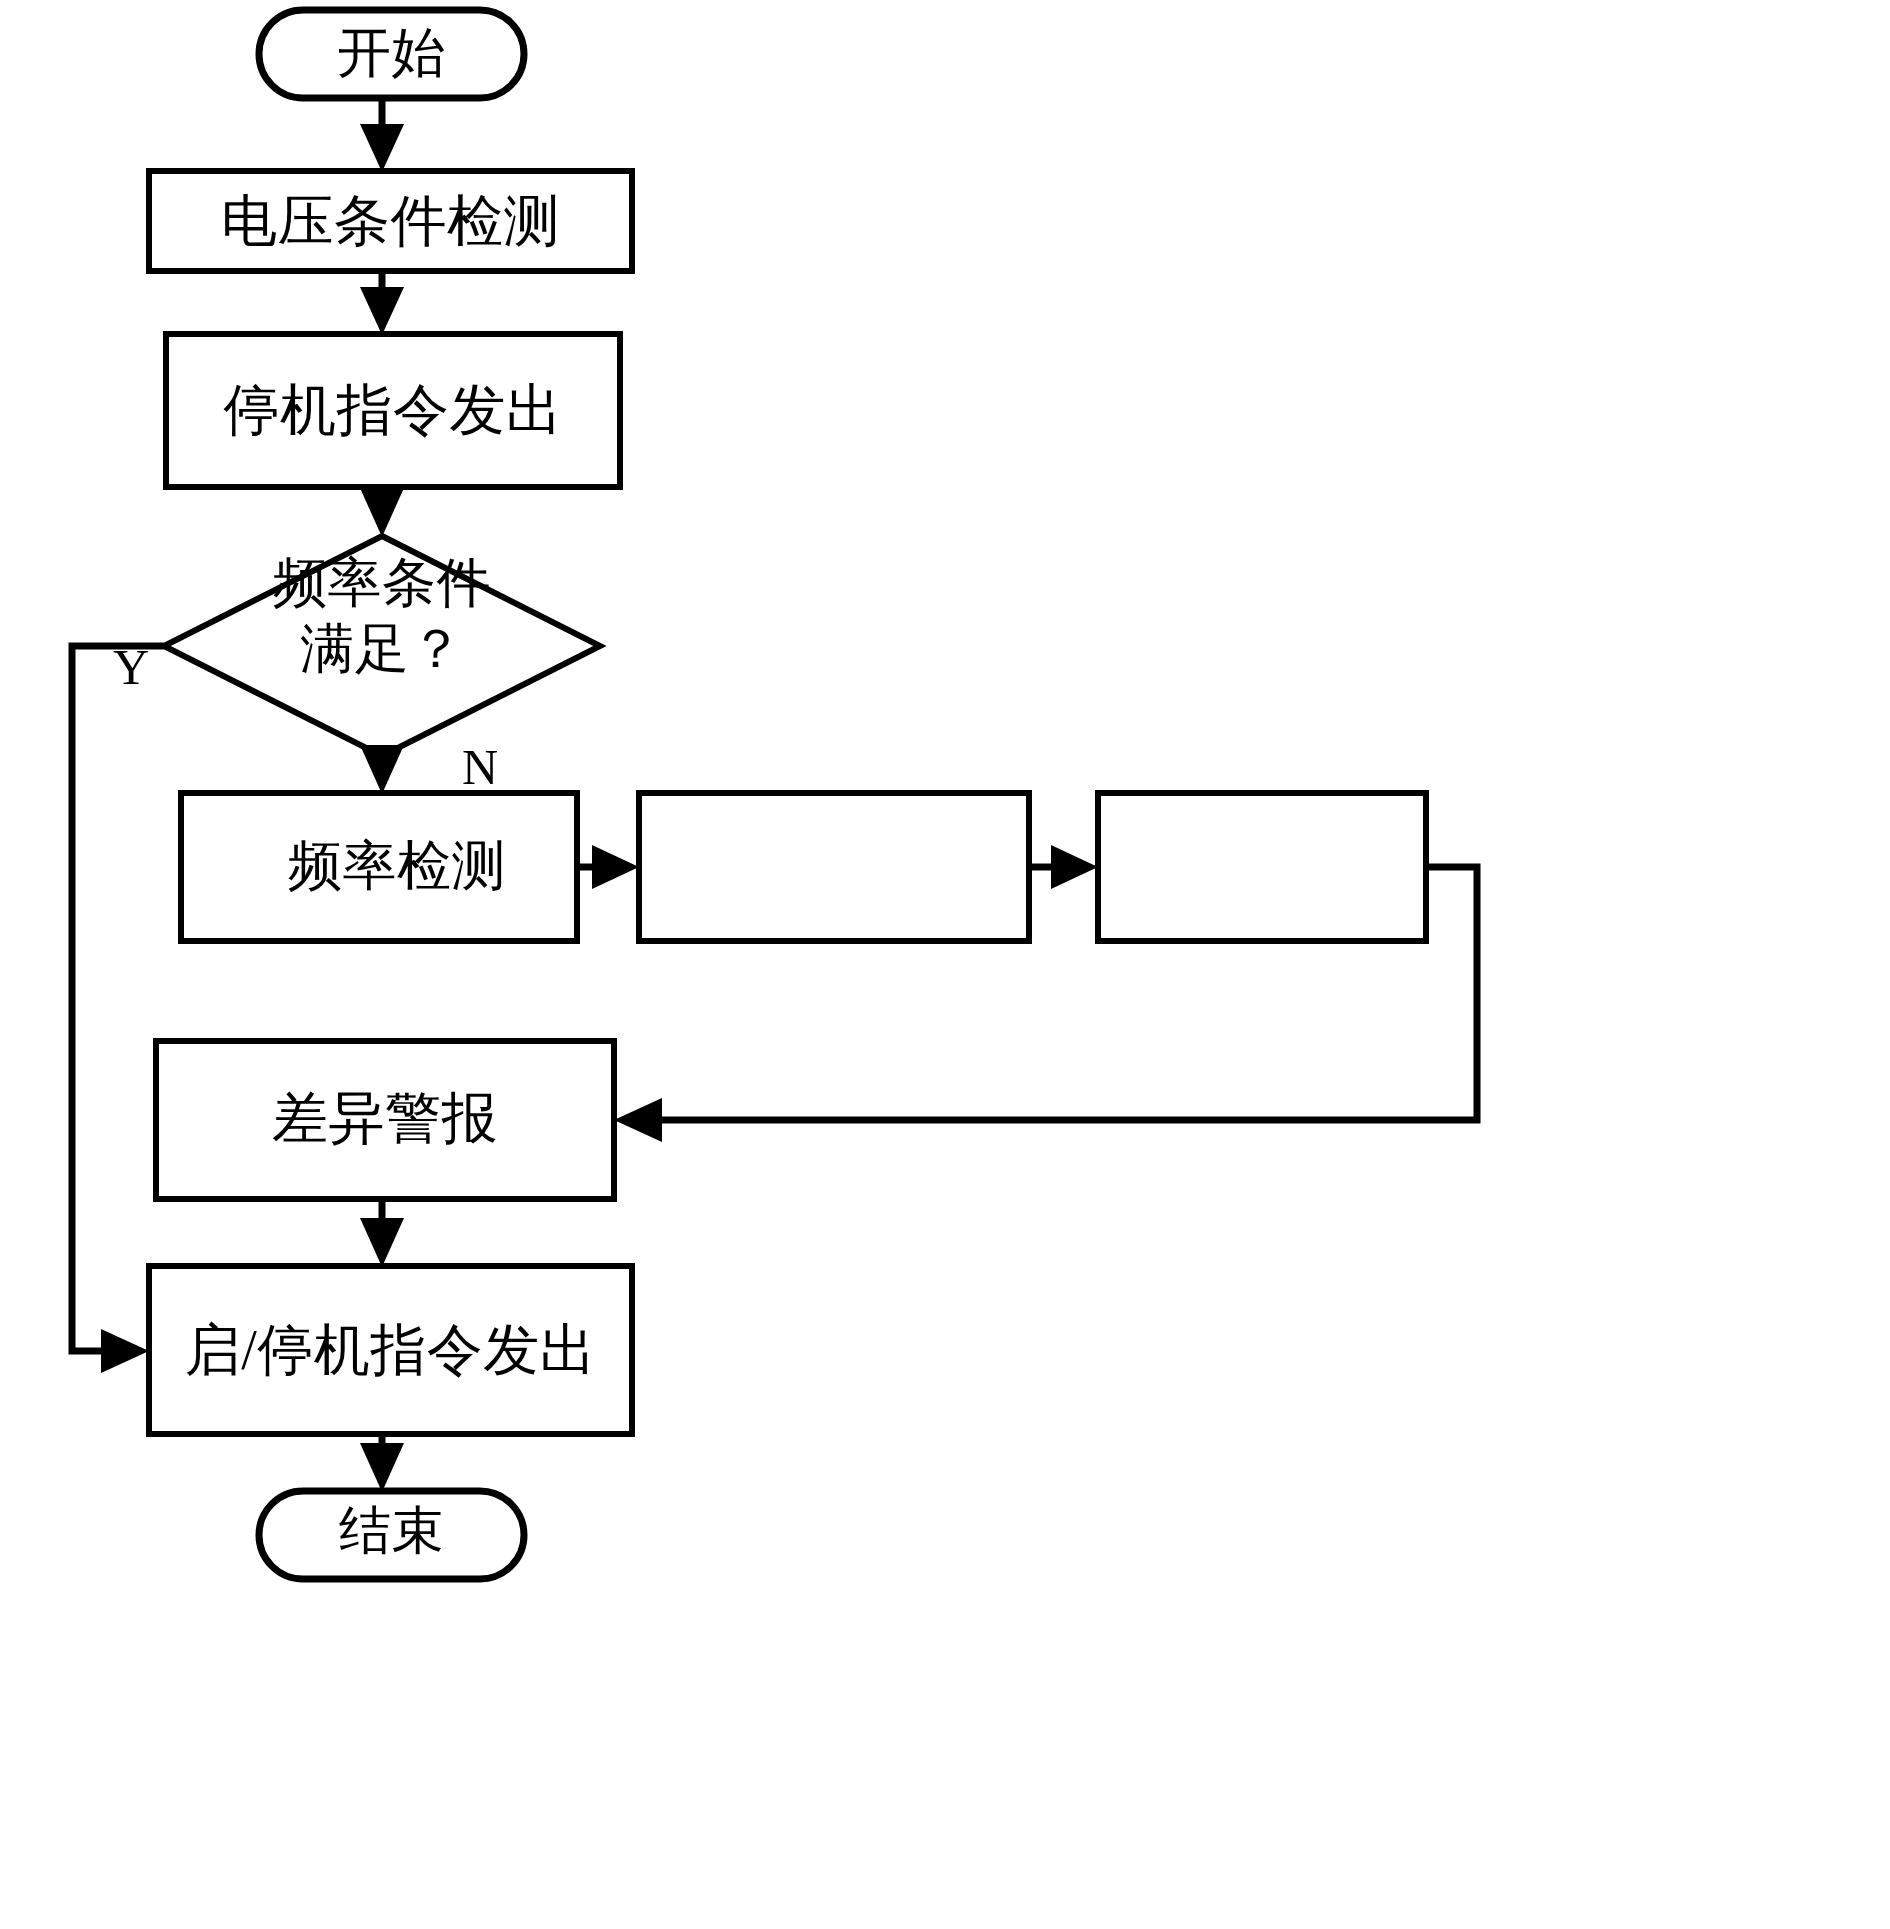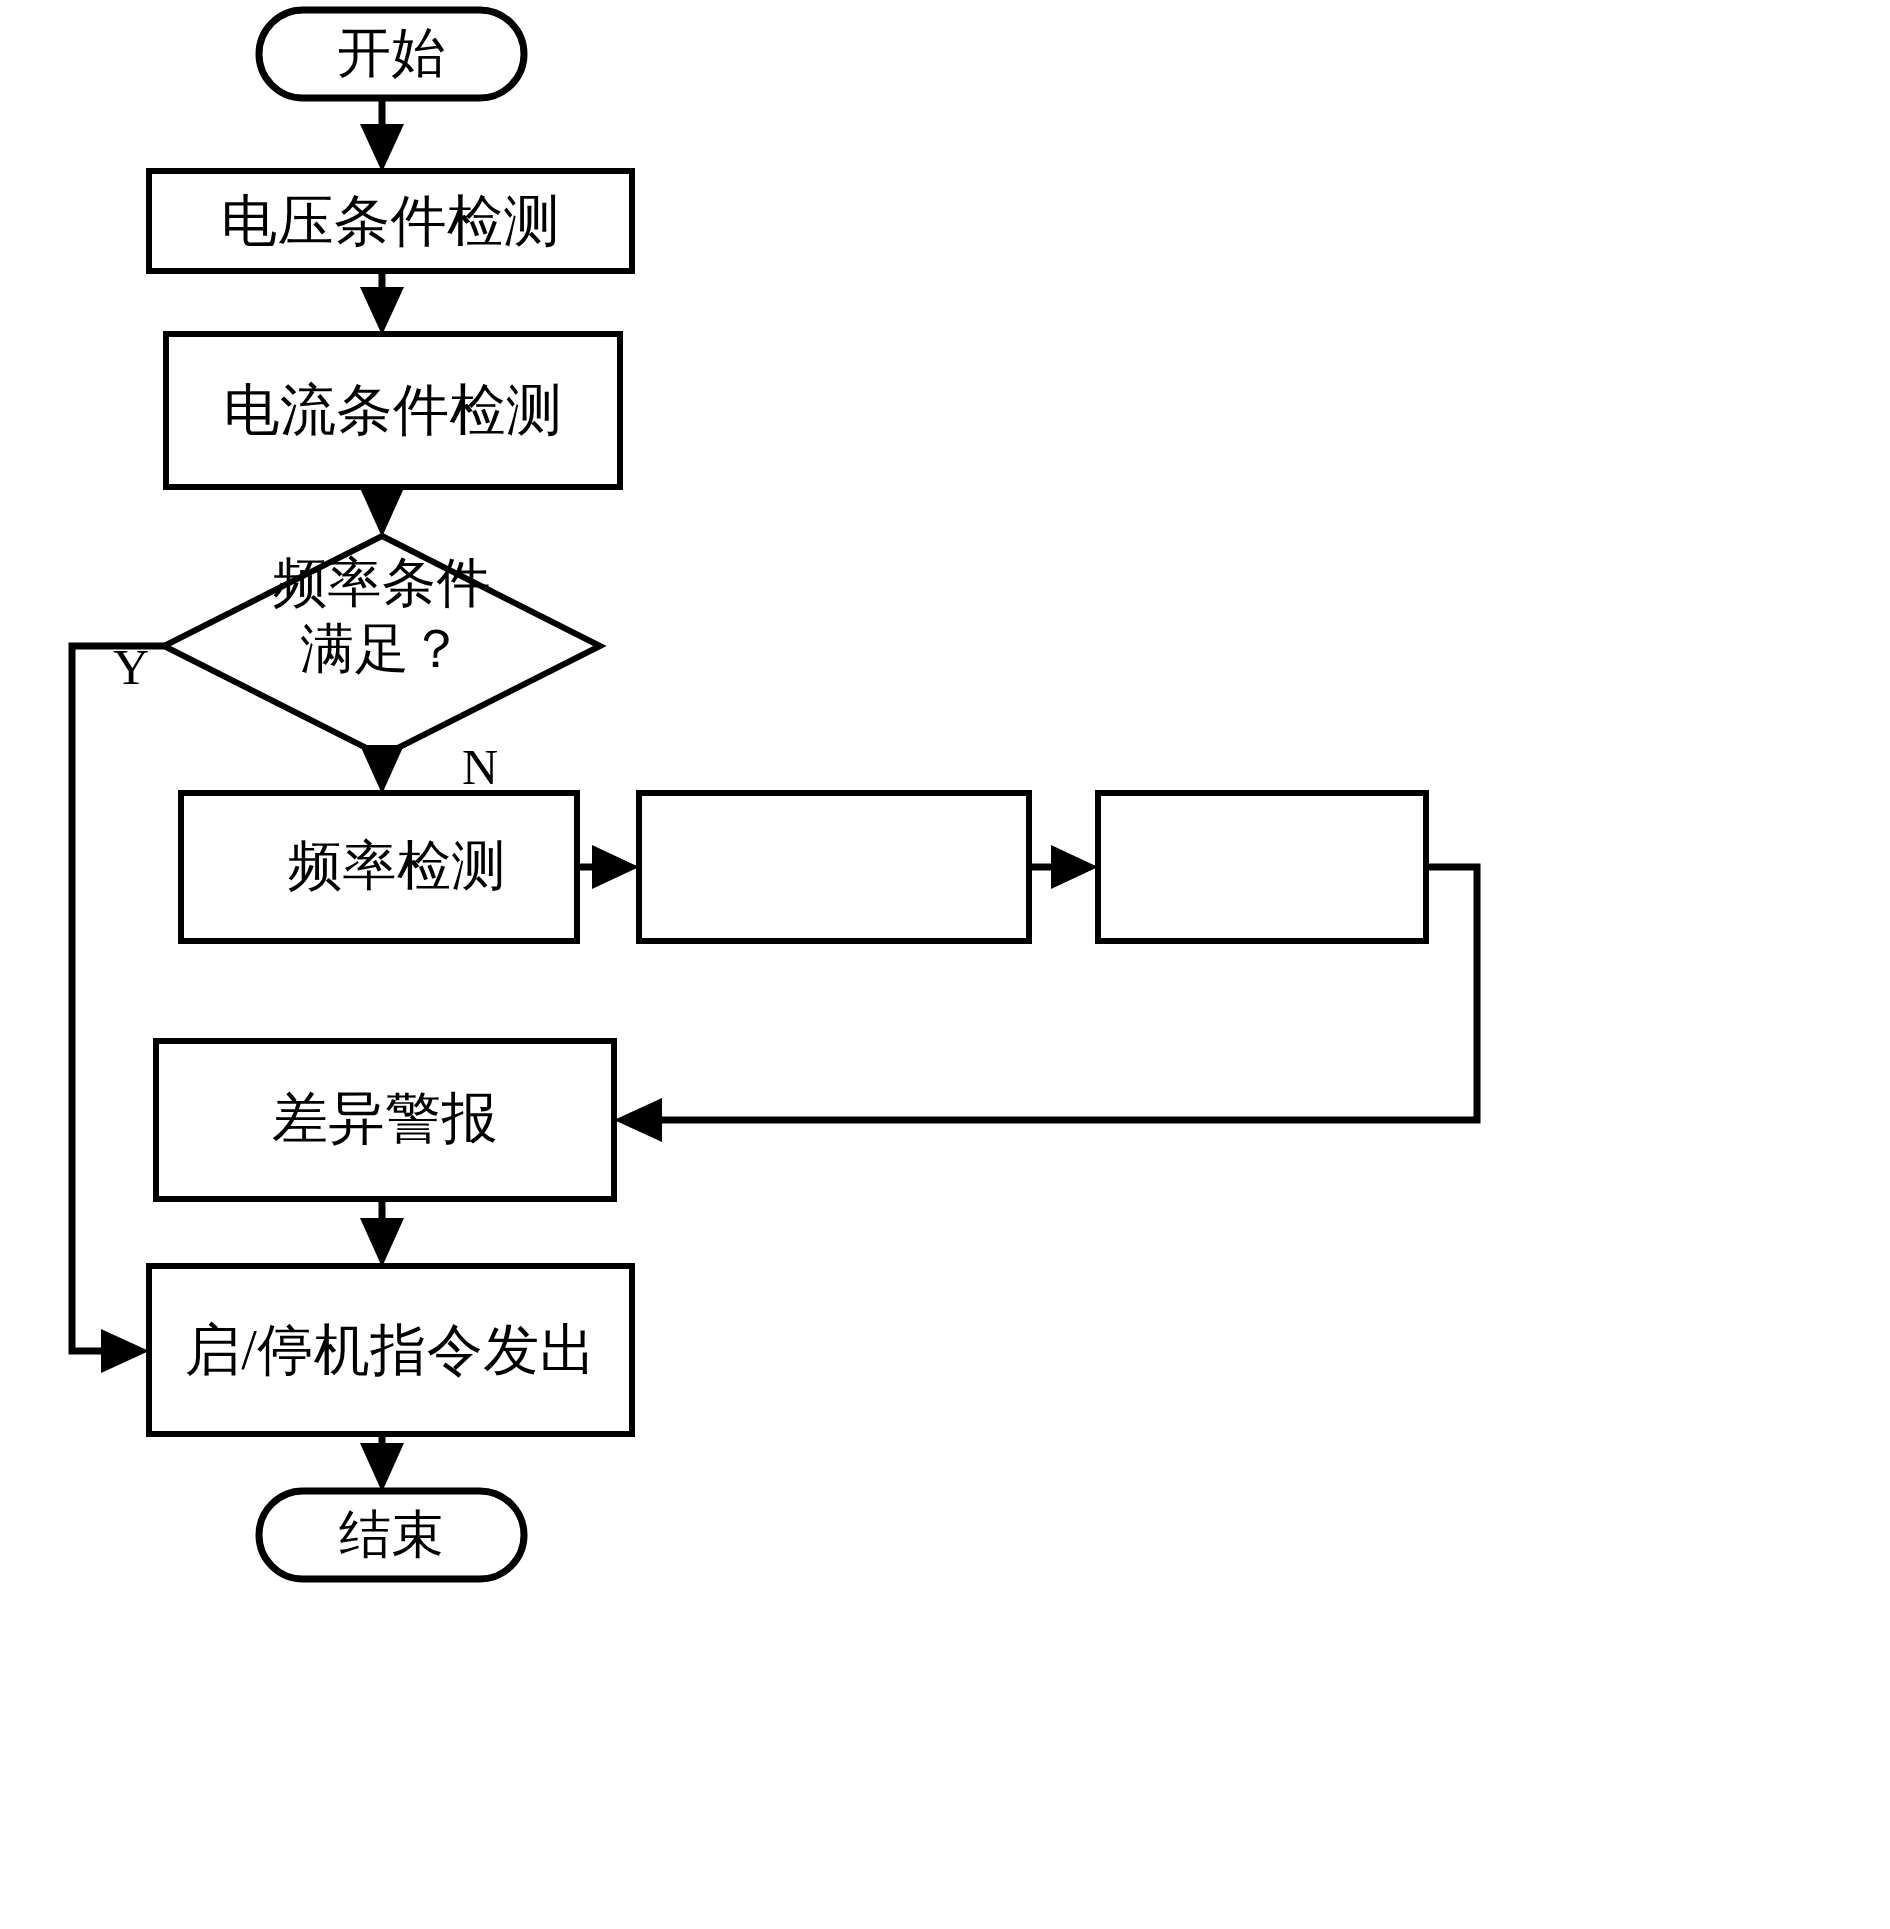--- a/index.html
+++ b/index.html
@@ -59,21 +59,21 @@
     letter-spacing: 0.5px;
   }
   .edge-label {
     position: absolute;
     font-family: "Liberation Serif", "DejaVu Serif", serif;
     color: #000000;
     font-size: 50px;
     line-height: 1;
     pointer-events: none;
   }
-  .fs-52 { font-size: 52px; }
+  .fs-52 { font-size: 52px; font-family: Liberation Mono, monospace; }
   .fs-54 { font-size: 54px; }
   .fs-56 { font-size: 56px; }
 </style>
 </head>
 <body>
 
 <div id="canvas">
 
   <svg id="flow-svg" viewBox="0 0 1890 1929" xmlns="http://www.w3.org/2000/svg">
 
@@ -146,21 +146,21 @@
       <line class="edge-line" x1="382" y1="1434" x2="382" y2="1462"></line>
       <polygon class="edge-head" points="382,1492 360,1443 404,1443"></polygon>
     </g>
 
   </svg>
 
   <div class="node-label fs-54" style="left:259px; top:10px; width:265px; height:88px;">开始</div>
 
   <div class="node-label fs-56" style="left:149px; top:171px; width:483px; height:100px;">电压条件检测</div>
 
-  <div class="node-label fs-56" style="left:166px; top:334px; width:454px; height:153px;">电流条件检测</div>
+  <div class="node-label fs-56" style="left:166px; top:334px; width:454px; height:153px;">停机指令发出</div>
 
   <div class="node-label fs-54" style="left:232px; top:535px; width:300px; height:164px;">频率条件
 满足？</div>
 
   <div class="node-label fs-54" style="left:199px; top:793px; width:396px; height:148px;">频率检测</div>
 
 
 
   <div class="node-label fs-56" style="left:156px; top:1039px; width:458px; height:158px;">差异警报</div>
 

